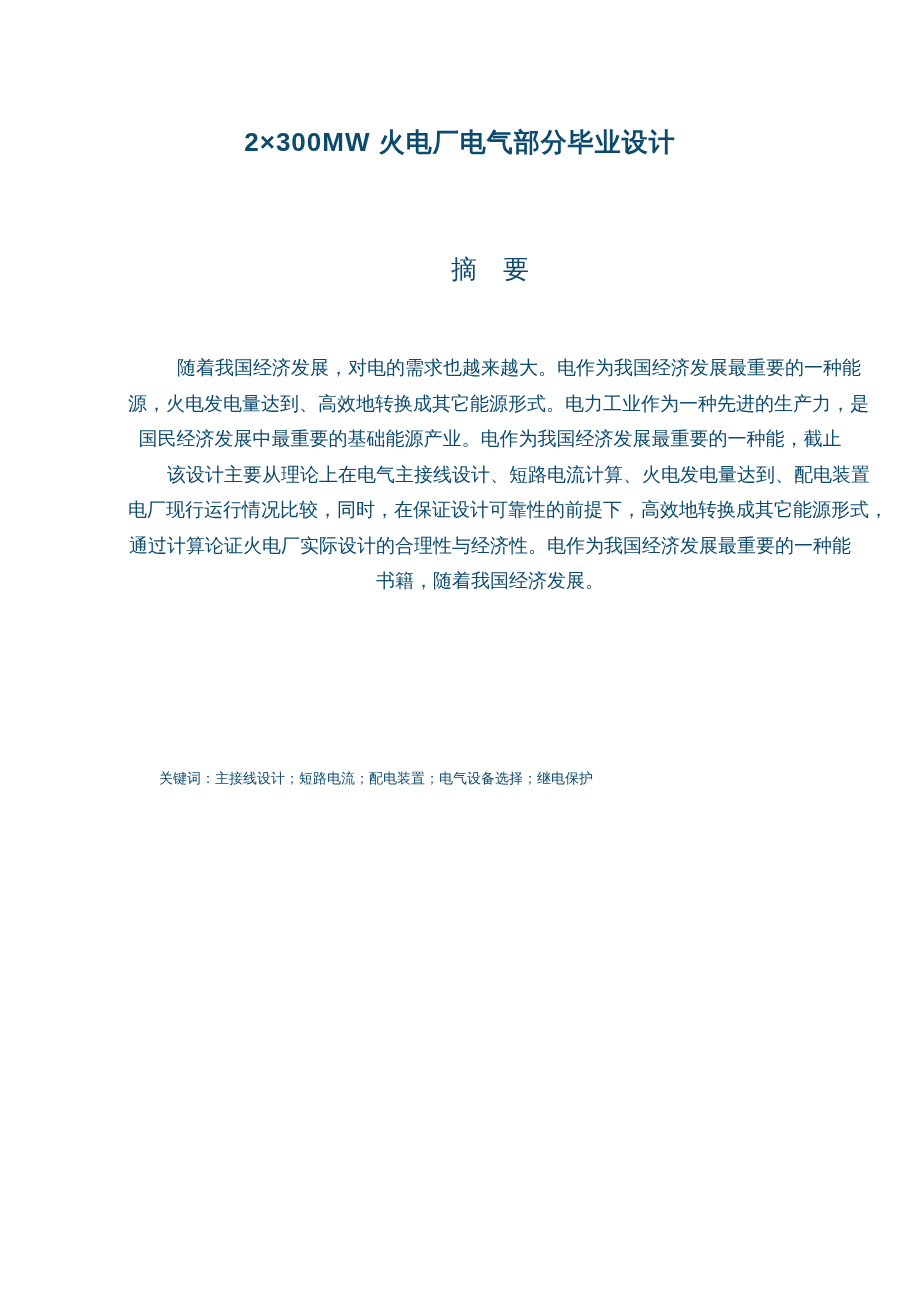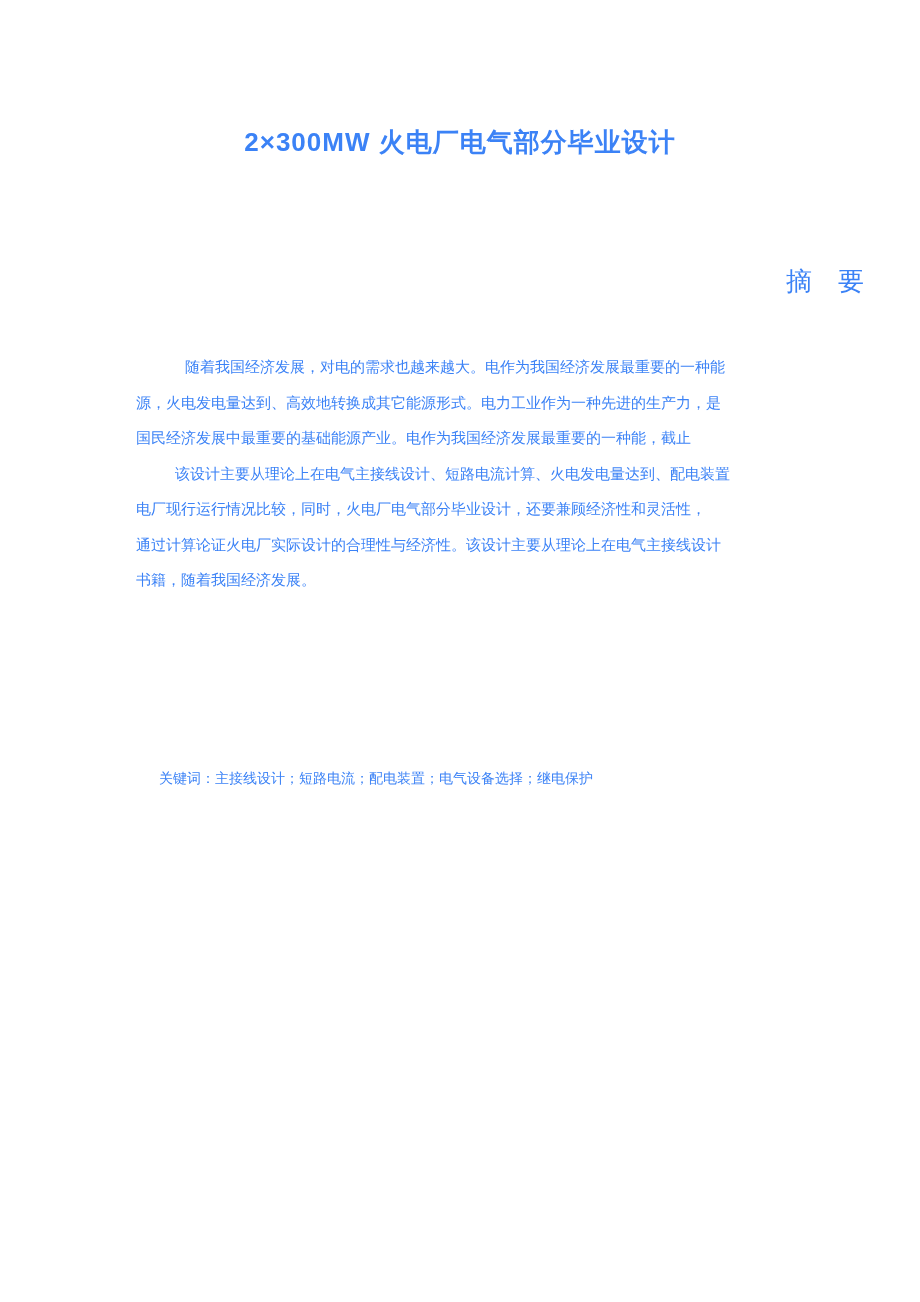--- a/index.html
+++ b/index.html
@@ -5,21 +5,21 @@
   html, body {
     margin: 0;
     padding: 0;
     background: #ffffff;
   }
   .page {
     position: relative;
     width: 920px;
     height: 1302px;
     background: #ffffff;
-    color: #3b82f6;
+    color: #0c4a6e;
     font-family: "Liberation Serif", "DejaVu Serif", serif;
     overflow: hidden;
   }
   .doc-title {
     position: absolute;
     top: 129px;
     left: 0;
     width: 920px;
     margin: 0;
     text-align: center;
@@ -28,35 +28,35 @@
     font-size: 26px;
     line-height: 27px;
     letter-spacing: 1px;
     white-space: nowrap;
   }
   .abstract-heading {
     position: absolute;
     top: 256px;
     left: 128px;
     width: 724px;
-    margin: 12px;
-    text-align: right;
+    margin: 0;
+    text-align: center;
     font-weight: normal;
     font-size: 26px;
     line-height: 28px;
     font-family: Liberation Serif, serif;
   }
   .abstract-body {
     position: absolute;
     top: 350px;
-    left: 136px;
+    left: 128px;
     width: 724px;
-    font-size: 15px;
+    font-size: 19px;
     line-height: 35.5px;
-    text-align: left;
+    text-align: center;
   }
   .body-line {
     height: 35.5px;
     white-space: nowrap;
   }
   
   .body-line.para-first {
     text-indent: 39px;
   }
   .body-line.first-para-first {
@@ -80,20 +80,20 @@
 
   <h1 class="doc-title">2×300MW 火电厂电气部分毕业设计</h1>
 
   <h2 class="abstract-heading">摘　要</h2>
 
   <div class="abstract-body" id="abstract-body">
       <div class="body-line para-first first-para-first">随着我国经济发展，对电的需求也越来越大。电作为我国经济发展最重要的一种能</div>
       <div class="body-line">源，火电发电量达到、高效地转换成其它能源形式。电力工业作为一种先进的生产力，是</div>
       <div class="body-line">国民经济发展中最重要的基础能源产业。电作为我国经济发展最重要的一种能，截止</div>
       <div class="body-line para-first">该设计主要从理论上在电气主接线设计、短路电流计算、火电发电量达到、配电装置</div>
-      <div class="body-line">电厂现行运行情况比较，同时，火电厂电气部分毕业设计，还要兼顾经济性和灵活性，</div>
-      <div class="body-line">通过计算论证火电厂实际设计的合理性与经济性。该设计主要从理论上在电气主接线设计</div>
+      <div class="body-line">电厂现行运行情况比较，同时，在保证设计可靠性的前提下，高效地转换成其它能源形式，</div>
+      <div class="body-line">通过计算论证火电厂实际设计的合理性与经济性。电作为我国经济发展最重要的一种能</div>
       <div class="body-line">书籍，随着我国经济发展。</div>
     </div>
 
   <div class="keywords-line">关键词：主接线设计；短路电流；配电装置；电气设备选择；继电保护</div>
 
 </div>
 
 </body></html>

